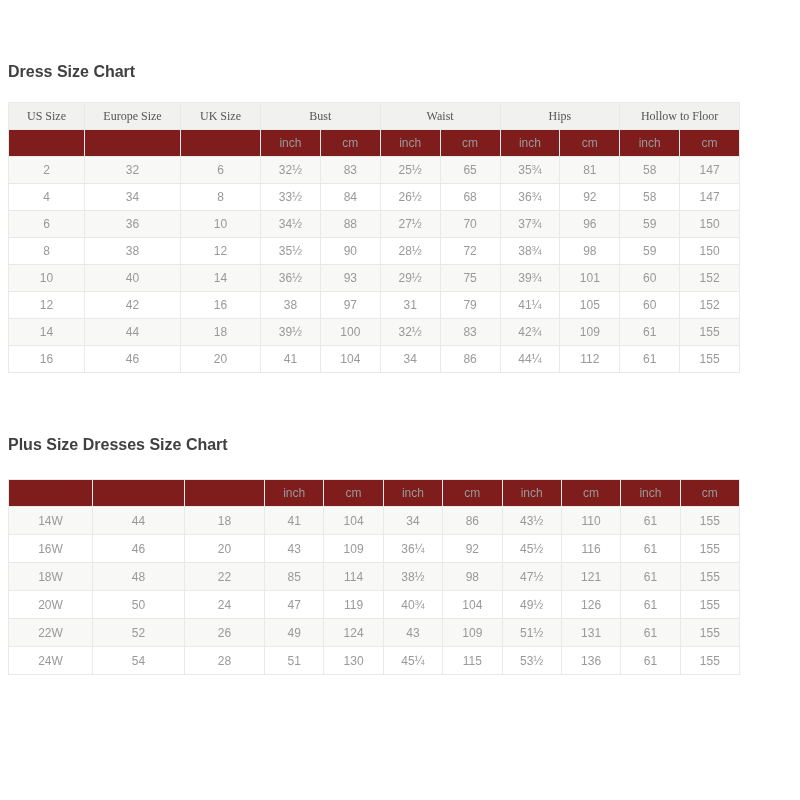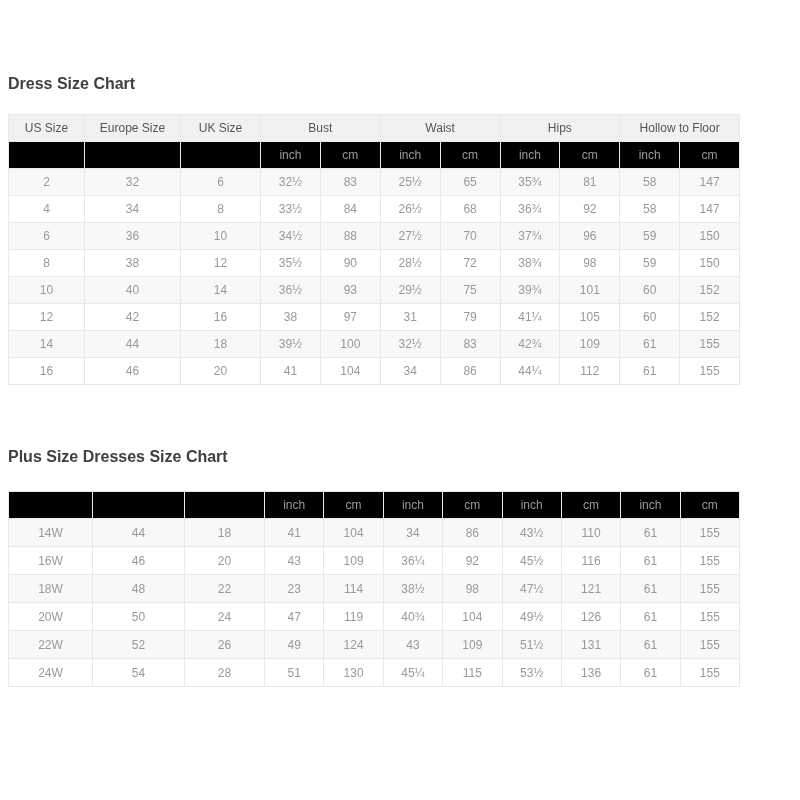--- a/index.html
+++ b/index.html
@@ -15,21 +15,21 @@
   html, body {
     margin: 0;
     padding: 0;
     background: var(--page-bg);
     font-family: "Liberation Sans", "DejaVu Sans", sans-serif;
   }
   .page {
     width: 748px;
     height: 800px;
     background: var(--page-bg);
-    padding: 16px 8px;
+    padding: 4px 8px;
     overflow: hidden;
   }
   .chart-title {
     font-size: 16px;
     line-height: 20px;
     font-weight: bold;
     color: var(--title-text);
     margin: 0;
   }
   .title-1 { padding-top: 58px; margin-bottom: 20px; }
@@ -47,23 +47,24 @@
     text-align: center;
     vertical-align: middle;
     padding: 0 2px;
     overflow: hidden;
     white-space: nowrap;
   }
   table.size-table th.group-th {
     background: var(--header-bg);
     color: var(--header-text);
     height: 27px;
+    font-family: Liberation Serif, serif;
   }
   table.size-table th.unit-th {
-    background: #000000;
+    background: #7f1d1d;
     color: var(--cell-text);
     height: 27px;
   }
   table.size-table td {
     color: var(--cell-text);
   }
   table.t1 td { height: 27px; }
   table.t2 td { height: 28px; }
   table.size-table tbody tr:nth-child(odd) { background: var(--stripe-bg); }
   table.size-table tbody tr:nth-child(even) { background: #ffffff; }
@@ -263,21 +264,21 @@
             <td>92</td>
             <td>45½</td>
             <td>116</td>
             <td>61</td>
             <td>155</td>
           </tr>
           <tr>
             <td>18W</td>
             <td>48</td>
             <td>22</td>
-            <td>23</td>
+            <td>85</td>
             <td>114</td>
             <td>38½</td>
             <td>98</td>
             <td>47½</td>
             <td>121</td>
             <td>61</td>
             <td>155</td>
           </tr>
           <tr>
             <td>20W</td>

